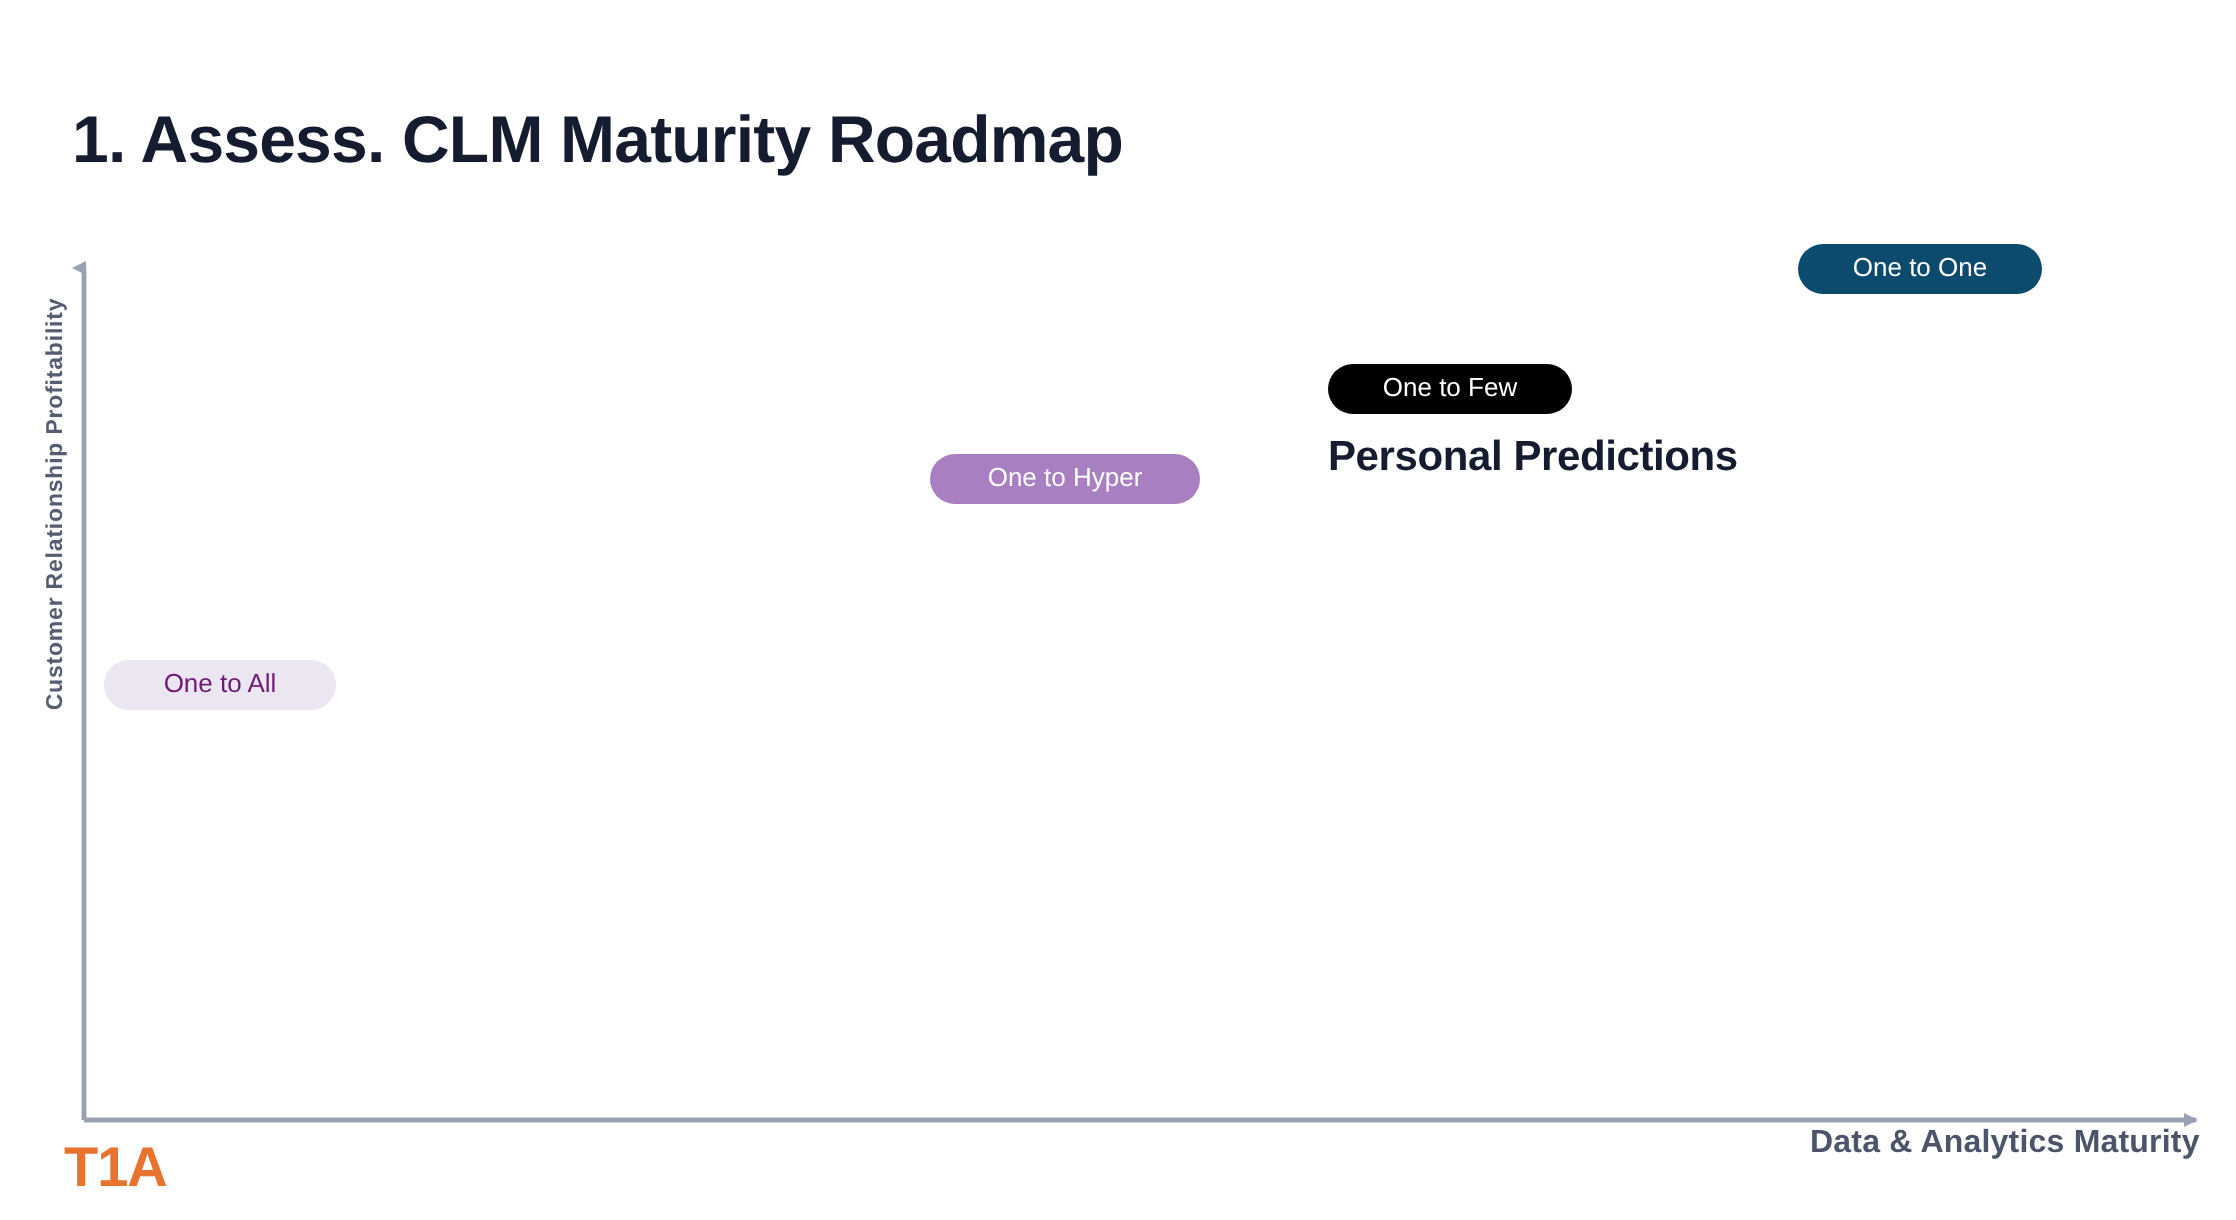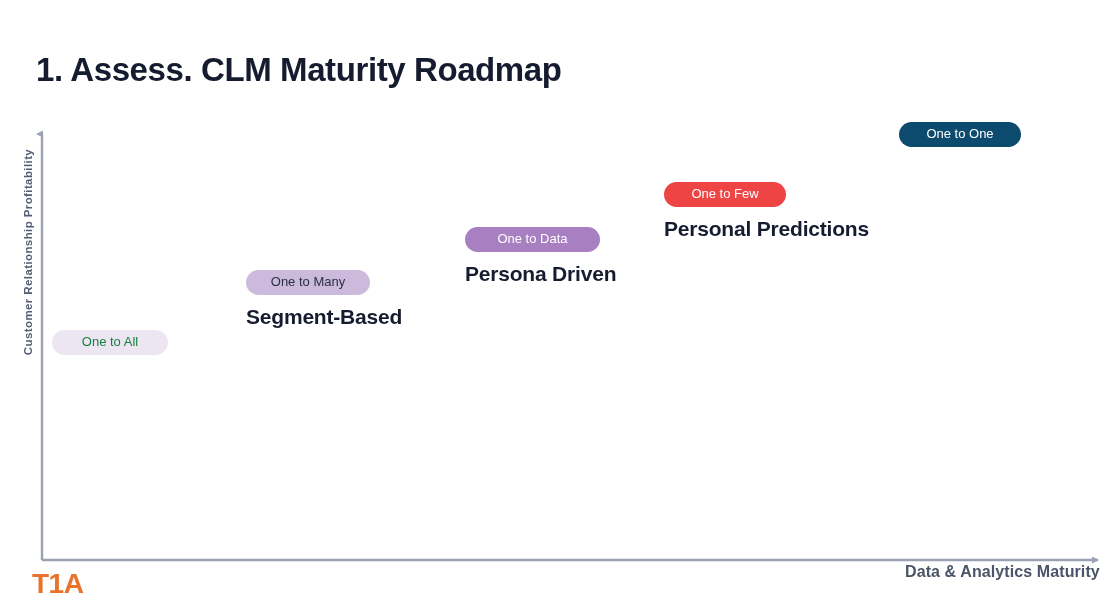--- a/index.html
+++ b/index.html
@@ -90,24 +90,24 @@
     margin-top: 9px;
     font-size: 21px;
     font-weight: bold;
     color: #161c30;
     letter-spacing: -0.2px;
     line-height: 1.25;
     white-space: pre-line;
   }
 
   
-  .pill-1 { background: #ece6f2; color: #15803d; }
+  .pill-1 { background: #ece6f2; color: #701a75; }
   .pill-2 { background: #cbbadc; color: #2b2f42; }
   .pill-3 { background: #a87fc1; color: #ffffff; }
-  .pill-4 { background: #ef4444; color: #ffffff; }
+  .pill-4 { background: #000000; color: #ffffff; }
   .pill-5 { background: #0c4a6e; color: #ffffff; }
 
   
   #stage-static            { left: 52px;  top: 330px; }
   #stage-segment-based     { left: 246px; top: 270px; }
   #stage-persona-driven    { left: 465px; top: 227px; }
   #stage-personal-predictions { left: 664px; top: 182px; }
   #stage-hyper-personalization { left: 899px; top: 122px; }
 
   #stage-static .pill            { min-width: 116px; }
@@ -151,28 +151,23 @@
   </svg>
 
   <div id="y-axis-label">Customer Relationship Profitability</div>
 
   <div id="x-axis-label">Data &amp; Analytics Maturity</div>
 
   <div class="stage" id="stage-static">
     <div class="pill pill-1">One to All</div>
   </div>
 
-  <div class="stage" id="stage-segment-based">
-    <div class="pill pill-2">One to Many</div>
-    <div class="stage-name">Segment-Based</div>
-  </div>
 
   <div class="stage" id="stage-persona-driven">
-    <div class="pill pill-3">One to Data</div>
-    <div class="stage-name">Persona Driven</div>
+    <div class="pill pill-3">One to Hyper</div>
   </div>
 
   <div class="stage" id="stage-personal-predictions">
     <div class="pill pill-4">One to Few</div>
     <div class="stage-name">Personal Predictions</div>
   </div>
 
   <div class="stage" id="stage-hyper-personalization">
     <div class="pill pill-5">One to One</div>
   </div>

